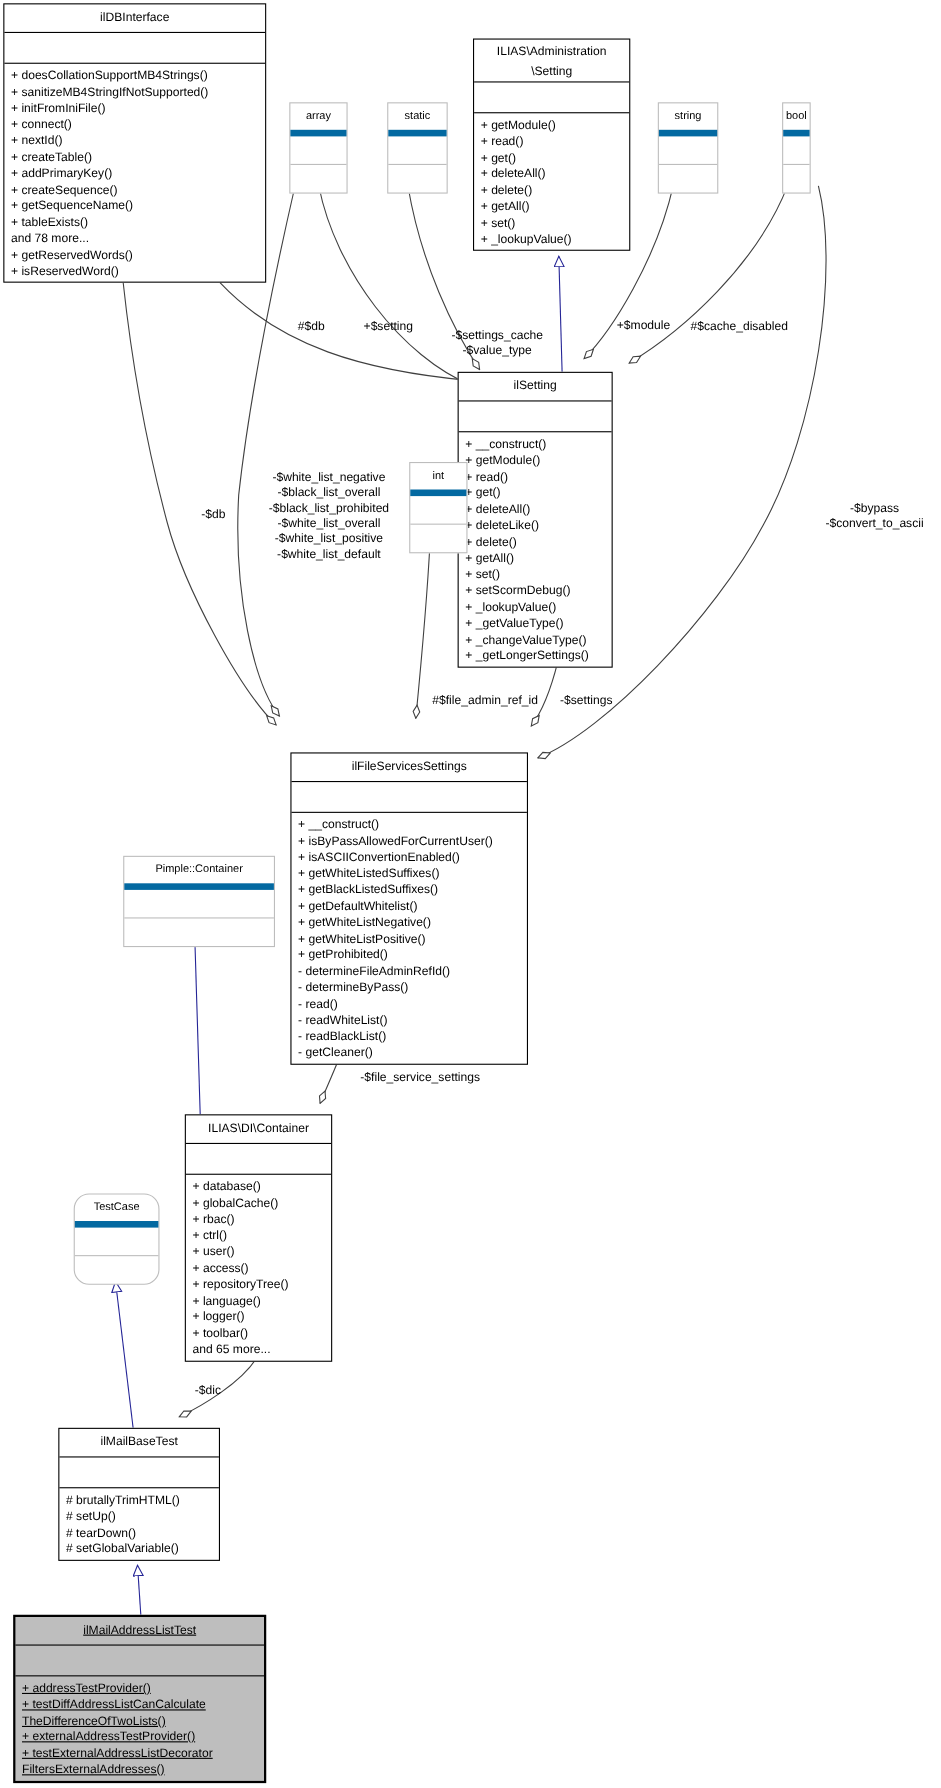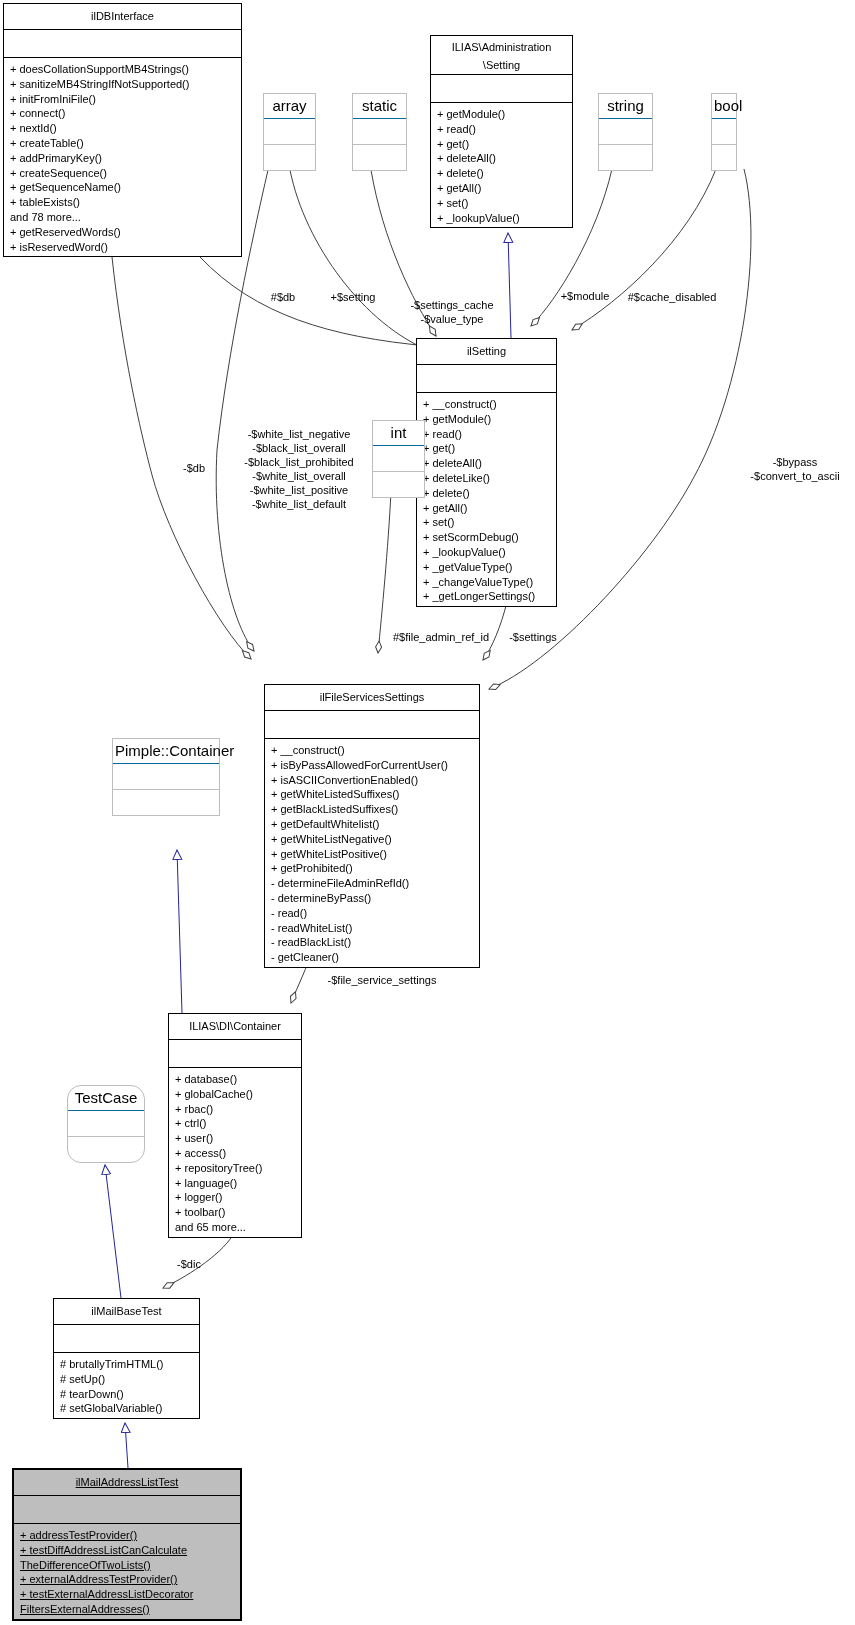--- a/index.html
+++ b/index.html
@@ -9,21 +9,21 @@
   .uml-box{position:absolute;z-index:1;background:#fff;border:1px solid #000;box-sizing:border-box;}
   .uml-box.current{background:#bebebe;border-width:2px;}
   .uml-title{min-height:25px;line-height:25px;text-align:center;font-size:11px;border-bottom:1px solid #000;padding:0 3px;}
   .uml-title.two{line-height:18px;padding-top:2px;min-height:36px;}
   .uml-attrs{height:27px;border-bottom:1px solid #000;}
   .uml-methods{padding:4px 5px 2px 6px;font-size:11px;}
   .m-line{line-height:14.8px;white-space:nowrap;}
   .t-line{line-height:18px;}
   
   .uml-mini{position:absolute;z-index:1;background:#fff;border:1px solid #bdbdbd;box-sizing:border-box;}
-  .mini-title{height:24px;line-height:24px;text-align:center;font-size:15px;border-bottom:1px solid #0369a1;padding:0 2px;white-space:nowrap;}
+  .mini-title{height:24px;line-height:24px;text-align:center;font-size:10px;border-bottom:6px solid #0369a1;padding:0 2px;white-space:nowrap;}
   .mini-row{height:25px;}
   .mini-row.sep{border-bottom:1px solid #bdbdbd;}
   
   .elabel{position:absolute;z-index:2;transform:translate(-50%,-50%);font-size:11px;line-height:14px;text-align:center;white-space:nowrap;}
   .lbl-line{line-height:14px;}
 </style>
 </head>
 <body>
 
 <svg id="edges" width="855" height="1625">
@@ -161,21 +161,21 @@
       <div class="m-line">+ getProhibited()</div>
       <div class="m-line">- determineFileAdminRefId()</div>
       <div class="m-line">- determineByPass()</div>
       <div class="m-line">- read()</div>
       <div class="m-line">- readWhiteList()</div>
       <div class="m-line">- readBlackList()</div>
       <div class="m-line">- getCleaner()</div>
     </div>
 </div>
 
-<div class="uml-mini" style="left:112px;top:738px;width:108px;">
+<div class="uml-mini" style="left:112px;top:778px;width:138px;">
   <div class="mini-title">Pimple::Container</div>
   <div class="mini-row sep"></div>
   <div class="mini-row"></div>
 </div>
 
 <div class="uml-box" style="left:168px;top:1013px;width:134px;">
   <div class="uml-title">ILIAS\DI\Container</div>
   <div class="uml-attrs"></div>
   <div class="uml-methods">
       <div class="m-line">+ database()</div>

